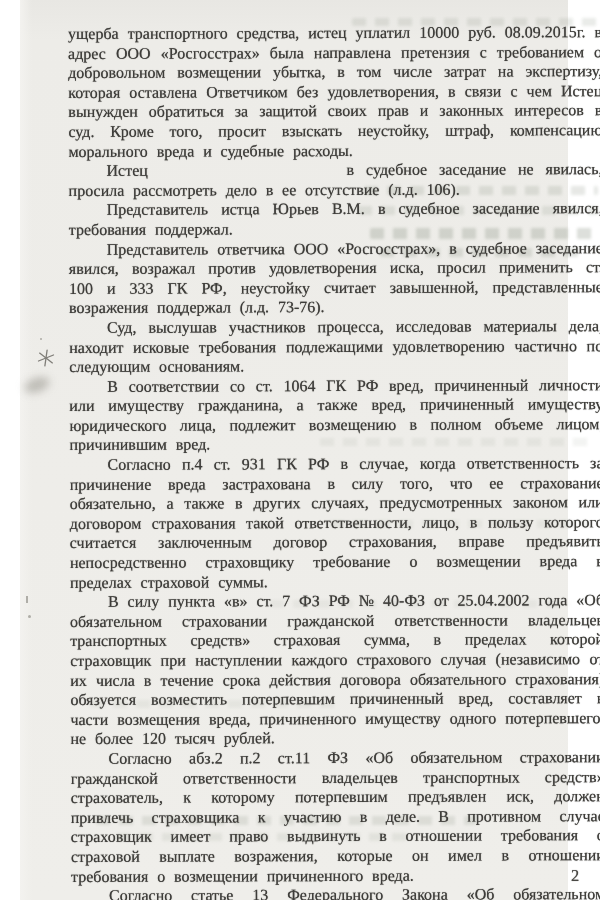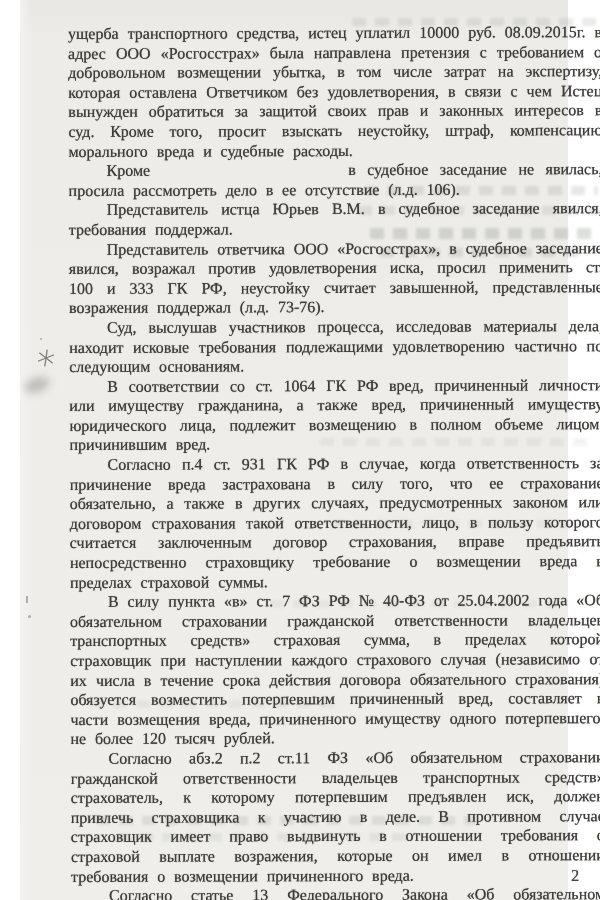--- a/index.html
+++ b/index.html
@@ -120,21 +120,21 @@
       </g>
     </svg>
   </div>
   <div class="margin-smudge"></div>
   <div class="speck s1"></div>
   <div class="speck s2"></div>
   <div class="speck s3"></div>
 
   <div class="textblock">
       <p class="no-indent"><span>ущерба транспортного средства, истец уплатил 10000 руб. 08.09.2015г. в адрес ООО «Росгосстрах» была направлена претензия с требованием о добровольном возмещении убытка, в том числе затрат на экспертизу, которая оставлена Ответчиком без удовлетворения, в связи с чем Истец вынужден обратиться за защитой своих прав и законных интересов в суд. Кроме того, просит взыскать неустойку, штраф, компенсацию морального вреда и судебные расходы.</span></p>
-      <p><span>Кроме </span><span class="redaction-gap" style="width: 175px;"></span><span> в судебное заседание не явилась, просила рассмотреть дело в ее отсутствие (л.д. 106).</span></p>
+      <p><span>Истец </span><span class="redaction-gap" style="width: 175px;"></span><span> в судебное заседание не явилась, просила рассмотреть дело в ее отсутствие (л.д. 106).</span></p>
       <p><span>Представитель истца Юрьев В.М. в судебное заседание явился, требования поддержал.</span></p>
       <p><span>Представитель ответчика ООО «Росгосстрах», в судебное заседание явился, возражал против удовлетворения иска, просил применить ст. 100 и 333 ГК РФ, неустойку считает завышенной, представленные возражения поддержал (л.д. 73-76).</span></p>
       <p><span>Суд, выслушав участников процесса, исследовав материалы дела, находит исковые требования подлежащими удовлетворению частично по следующим основаниям.</span></p>
       <p><span>В соответствии со ст. 1064 ГК РФ  вред, причиненный личности или имуществу гражданина, а также вред, причиненный имуществу юридического лица, подлежит возмещению в полном объеме лицом, причинившим вред.</span></p>
       <p><span>Согласно п.4 ст. 931 ГК РФ в случае, когда ответственность за причинение вреда застрахована в силу того, что ее страхование обязательно, а также в других случаях, предусмотренных законом или договором страхования такой ответственности, лицо, в пользу которого считается заключенным договор страхования, вправе предъявить непосредственно страховщику требование о возмещении вреда в пределах страховой суммы.</span></p>
       <p><span>В силу пункта «в» ст. 7 ФЗ РФ № 40-ФЗ от 25.04.2002 года «Об обязательном страховании гражданской ответственности владельцев транспортных средств»  страховая сумма, в пределах которой страховщик при наступлении каждого страхового случая (независимо от их числа в течение срока действия договора обязательного страхования) обязуется возместить потерпевшим причиненный вред, составляет в части возмещения вреда, причиненного имуществу одного потерпевшего, не более 120 тысяч рублей.</span></p>
       <p><span>Согласно абз.2 п.2 ст.11 ФЗ «Об обязательном страховании гражданской ответственности владельцев транспортных средств» страхователь, к которому потерпевшим предъявлен иск, должен привлечь страховщика к участию в деле. В противном случае страховщик имеет право выдвинуть в отношении требования о страховой выплате возражения, которые он имел в отношении требования о возмещении причиненного вреда.</span></p>
       <p><span>Согласно статье 13 Федерального Закона «Об обязательном страховании гражданской ответственности владельцев транспортных</span></p>
     </div>
 

